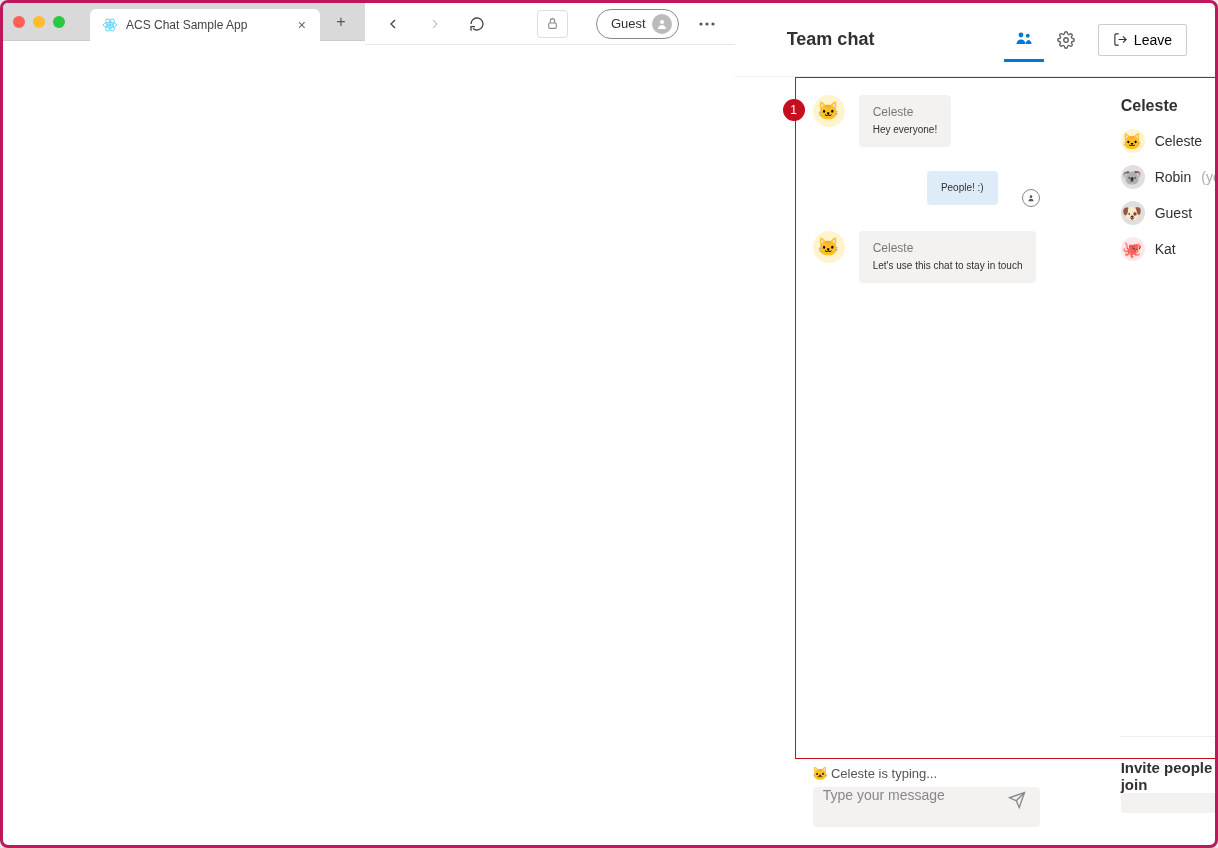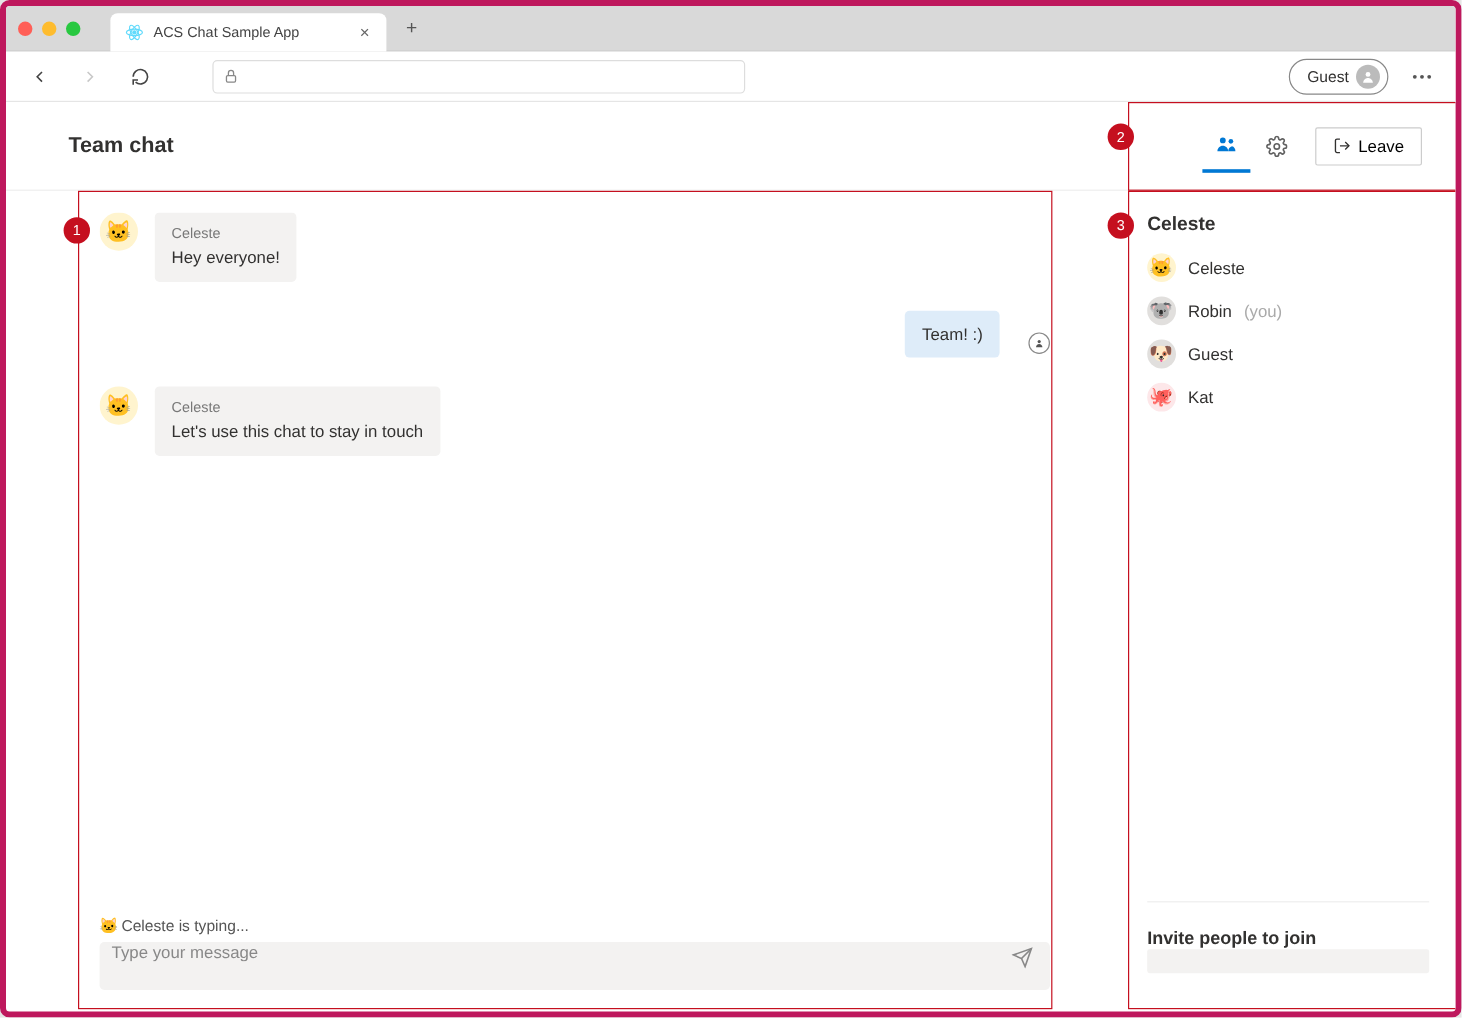--- a/index.html
+++ b/index.html
@@ -3,25 +3,25 @@
   <meta charset="utf-8">
   <style>
     * { box-sizing: border-box; margin: 0; padding: 0; }
     html, body { height: 100%; font-family: -apple-system, "Segoe UI", sans-serif; font-size: 14px; color: #323130; }
     body { background: #e5e5e5; display: flex; align-items: flex-start; justify-content: center; padding: 0; }
 
     .window {
       width: 1218px;
       height: 848px;
       background: #fff;
-      border: 5px solid #be185d;
+      border: 3px solid #be185d;
       border-radius: 8px;
       overflow: hidden;
       display: flex;
-      flex-direction: column;
+      flex-direction: row;
       position: relative;
     }
 
     
     .titlebar {
       height: 38px;
       background: #d9d9d9;
       display: flex;
       align-items: center;
       padding: 0 10px;
@@ -127,21 +127,21 @@
       position: relative;
     }
     .messages { flex: 1; display:flex; flex-direction:column; gap: 24px; overflow:auto;}
     .msg-row { display:flex; gap: 14px; align-items:flex-start; }
     .msg-row.right { justify-content: flex-end; }
     .avatar { width: 32px; height: 32px; border-radius: 50%; display:flex; align-items:center; justify-content:center; font-size:18px; background:#fff4ce;}
     .bubble { max-width: 300px; padding: 10px 14px; border-radius: 4px; }
     .bubble.other { background: #f3f2f1; }
     .bubble.me { background: #deecf9; }
     .bubble .sender { color: #777; font-size: 12px; margin-bottom: 4px;}
-    .bubble .text { font-size: 14px; line-height: 1.4; }
+    .bubble .text { font-size: 10px; line-height: 1.4; }
     .seen-icon { width: 18px; height:18px; border: 1px solid #888; border-radius:50%; display:flex; align-items:center; justify-content:center; margin: 18px 0 0 10px; color:#555;}
 
     .typing { font-size: 13px; color: #555; margin: 8px 0 6px 0; display:flex; align-items:center; gap:2px;}
     .typing .avatar-sm { font-size: 13px;}
     .compose {
       display:flex; align-items:flex-start;
       background: #f3f2f1; border-radius:4px; height: 40px;
       padding: 0 10px;
     }
     .compose input {
@@ -294,21 +294,21 @@
         <div class="messages" id="messages">
             <div class="msg-row">
               <div class="avatar">🐱</div>
               <div class="bubble other">
                 <div class="sender">Celeste</div>
                 <div class="text">Hey everyone!</div>
               </div>
             </div>
             <div class="msg-row right">
               <div class="bubble me">
-                <div class="text">Team! :)</div>
+                <div class="text">People! :)</div>
               </div>
               <div class="seen-icon">
                 <svg width="8" height="8" viewBox="0 0 24 24" fill="#555">
                   <circle cx="12" cy="8" r="4"></circle>
                   <path d="M4 22c0-4.4 3.6-8 8-8s8 3.6 8 8"></path>
                 </svg>
               </div>
             </div>
             <div class="msg-row">
               <div class="avatar">🐱</div>

